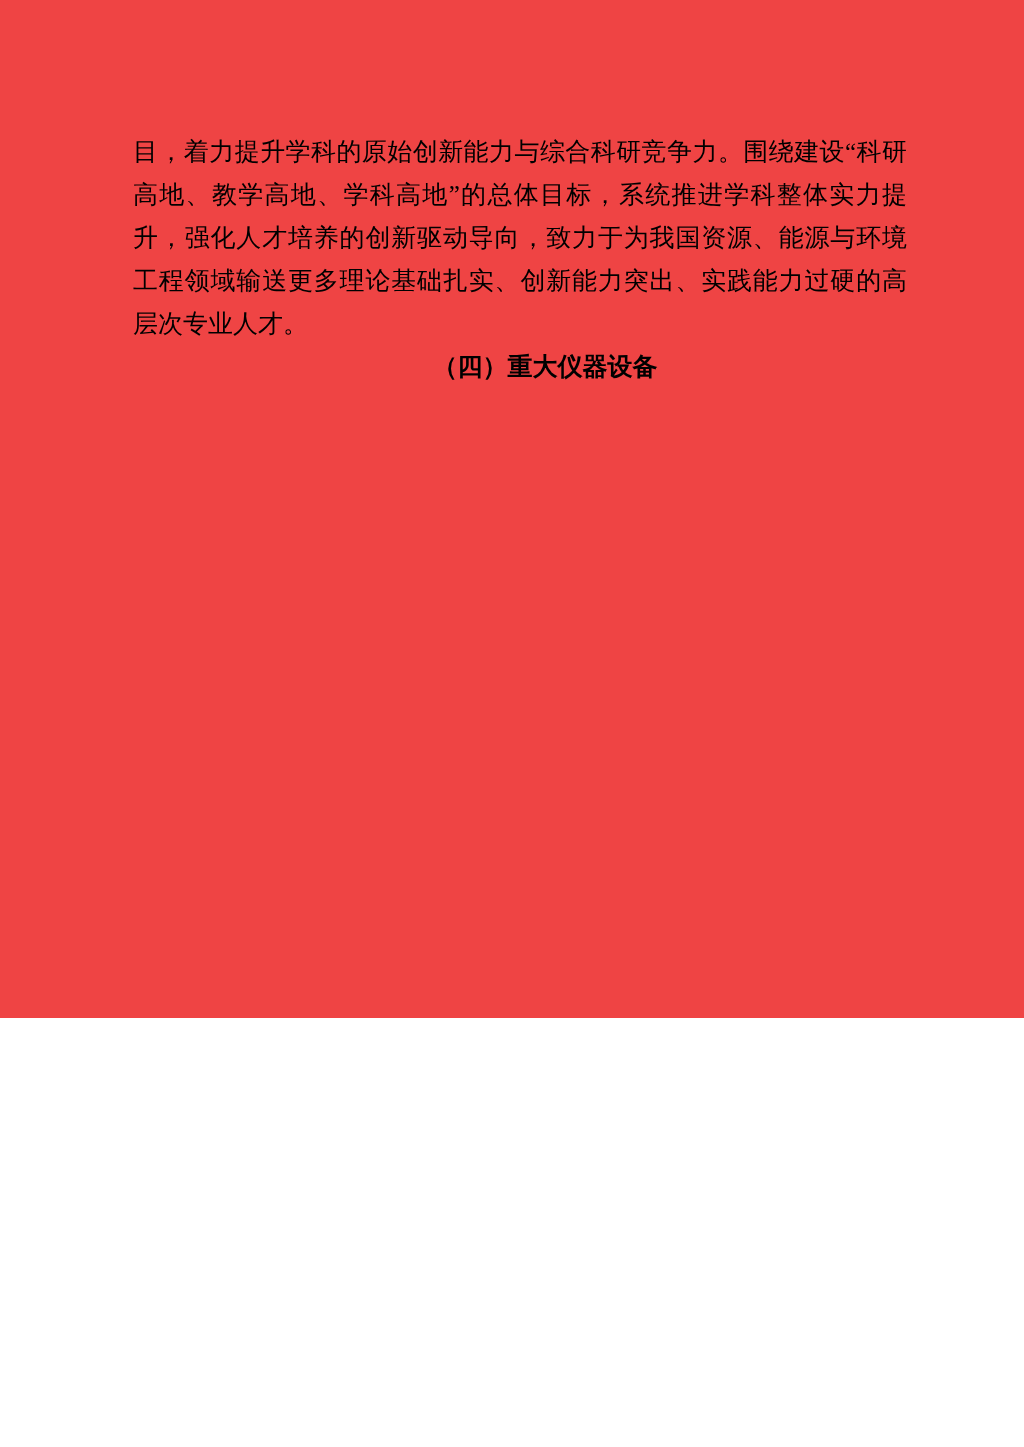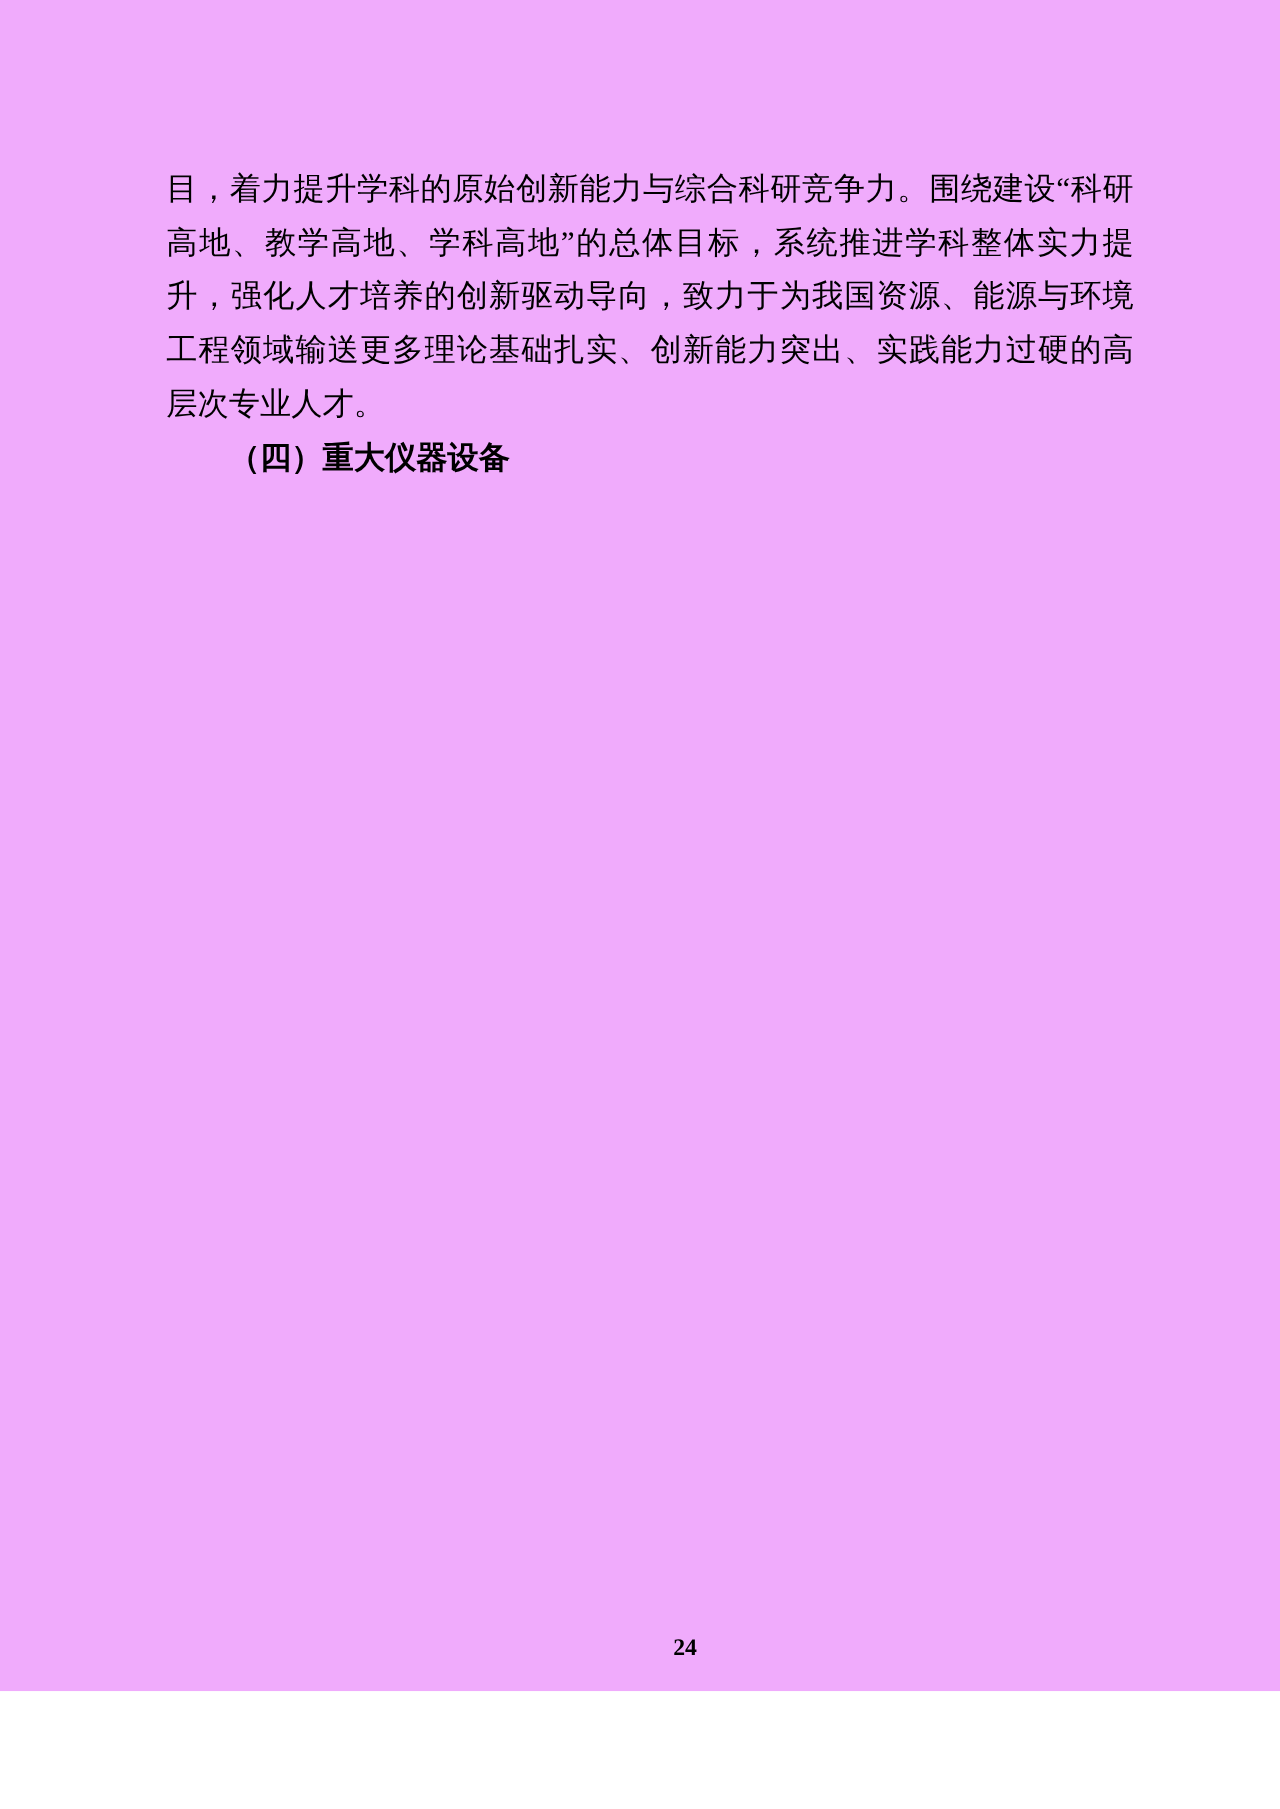--- a/index.html
+++ b/index.html
@@ -3,22 +3,22 @@
 <meta charset="utf-8">
 <style>
   html, body {
     margin: 0;
     padding: 0;
     background: #ffffff;
   }
   .page {
     position: relative;
     width: 1024px;
-    height: 1353px;
-    background: #f0abfc;
+    height: 1018px;
+    background: #ef4444;
     overflow: hidden;
     font-family: "Liberation Serif", "DejaVu Serif", serif;
     color: #000000;
     text-decoration: underline;
   }
   .text-block {
     position: absolute;
     left: 133px;
     top: 130px;
     width: 774px;
@@ -29,21 +29,21 @@
   .text-block p {
     margin: 0;
     padding: 0;
     text-indent: 2em;
   }
   .text-block p.no-indent {
     text-indent: 0;
   }
   .text-block p.heading {
     font-weight: bold;
-    text-align: left;
+    text-align: center;
   }
   .text-block sup {
     font-size: 0.62em;
     line-height: 0;
   }
   .page-number {
     position: absolute;
     top: 1307px;
     left: 0;
     width: 100%;

